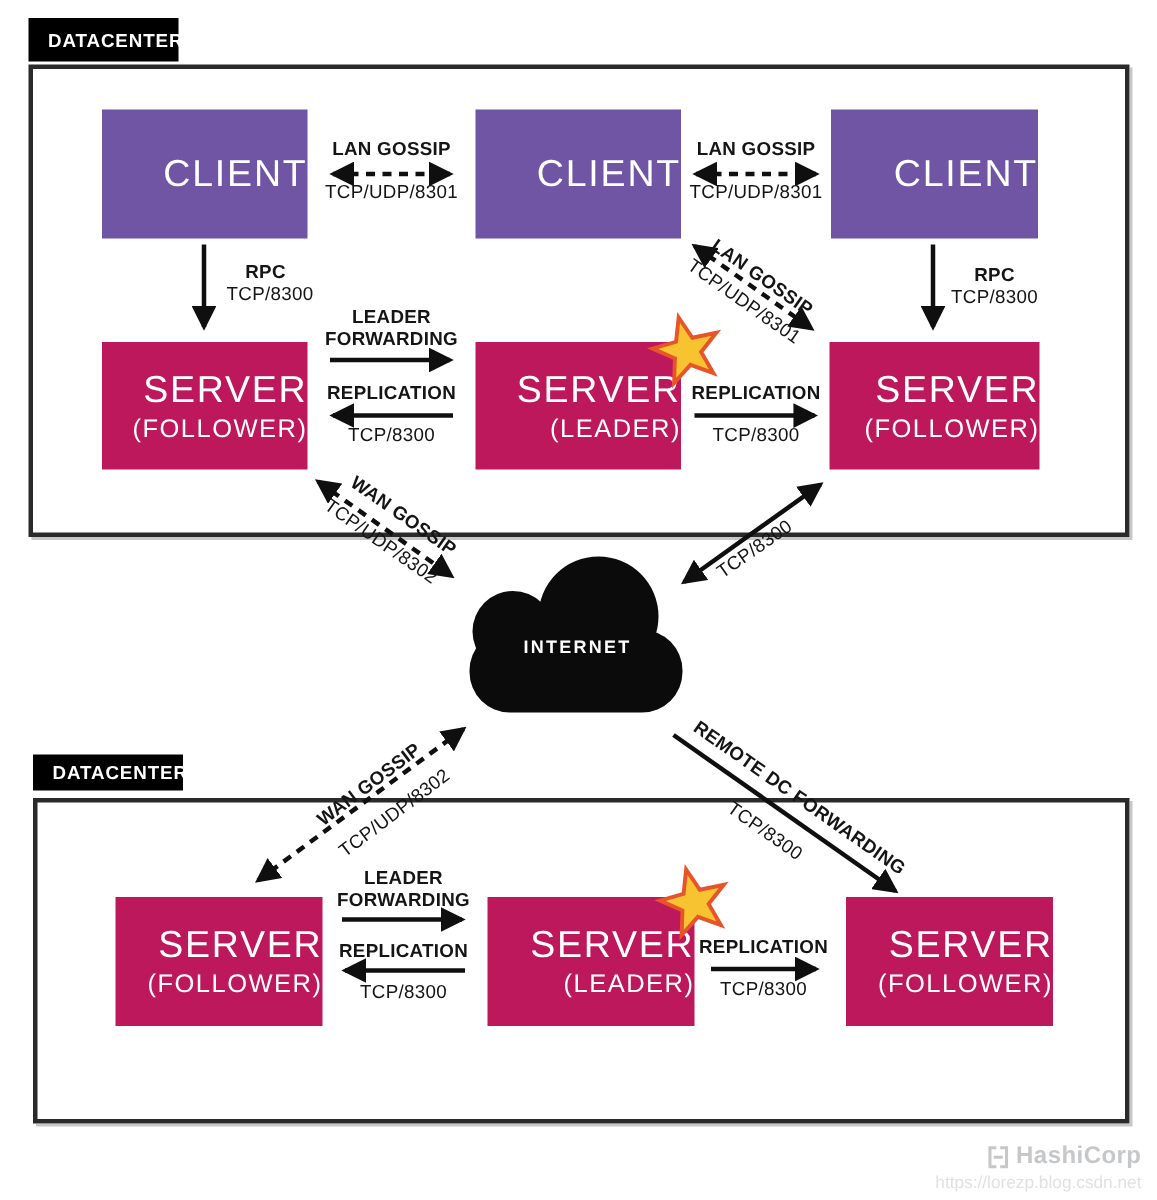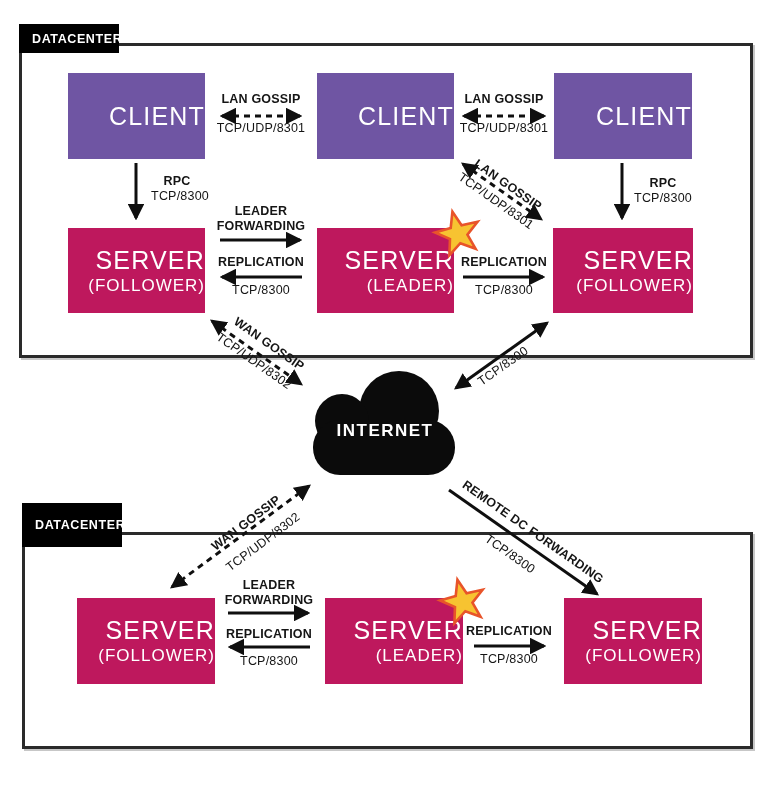--- a/index.html
+++ b/index.html
@@ -18,38 +18,38 @@
   .box .role{font-size:17px;letter-spacing:1px;margin-top:4px;line-height:1;}
   .lbl{position:absolute;transform:translate(-50%,-50%);font-weight:bold;
        font-size:12.5px;white-space:nowrap;letter-spacing:.2px;}
   .port{position:absolute;transform:translate(-50%,-50%);font-weight:400;
         font-size:12.5px;white-space:nowrap;letter-spacing:.2px;}
   .r35{transform:translate(-50%,-50%) rotate(35deg);}
   .rm35{transform:translate(-50%,-50%) rotate(-35deg);}
   .rm37{transform:translate(-50%,-50%) rotate(-37deg);}
   .overlay{position:absolute;left:0;top:0;}
   .internet-lbl{position:absolute;transform:translate(-50%,-50%);color:#fff;
-       font-weight:bold;font-size:17px;letter-spacing:1.5px;white-space:nowrap;}
+       font-weight:bold;font-size:12px;letter-spacing:1.5px;white-space:nowrap;}
   .watermark{position:absolute;right:10px;top:761px;text-align:right;line-height:1.25;}
   .wm-brand{color:#c6c7c9;font-weight:bold;font-size:16px;letter-spacing:.3px;
        display:flex;align-items:center;justify-content:flex-end;gap:3px;}
   .wm-url{color:#e0e1e3;font-size:11.5px;margin-top:1px;}
 </style>
 </head>
 <body>
 
 <div class="stage">
 
   <div class="panel" style="left:19px;top:43px;width:734px;height:315px;"></div>
-  <div class="tab" style="left:19px;top:24px;width:100px;height:29px;">
+  <div class="tab" style="left:19px;top:12px;width:100px;height:29px;">
     <span>DATACENTER 1</span>
   </div>
 
   <div class="panel" style="left:22px;top:532px;width:731px;height:217px;"></div>
-  <div class="tab" style="left:22px;top:503px;width:100px;height:44px;">
+  <div class="tab" style="left:22px;top:503px;width:100px;height:24px;">
     <span>DATACENTER 2</span>
   </div>
 
   <div class="box client" style="left:68px;top:73px;width:137px;height:86px;">
     <span class="title">CLIENT</span>
   </div>
   <div class="box client" style="left:317px;top:73px;width:137px;height:86px;">
     <span class="title">CLIENT</span>
   </div>
   <div class="box client" style="left:554px;top:73px;width:138px;height:86px;">
@@ -157,14 +157,25 @@
   <div class="port r35" style="left:510px;top:554px;">TCP/8300</div>
 
   <div class="lbl" style="left:269px;top:585px;">LEADER</div>
   <div class="lbl" style="left:269px;top:600px;">FORWARDING</div>
   <div class="lbl" style="left:269px;top:634px;">REPLICATION</div>
   <div class="port" style="left:269px;top:661px;">TCP/8300</div>
 
   <div class="lbl" style="left:509px;top:631px;">REPLICATION</div>
   <div class="port" style="left:509px;top:659px;">TCP/8300</div>
 
+  <div class="watermark">
+    <div class="wm-brand">
+      <svg width="17" height="17" viewBox="0 0 20 20" fill="none" stroke="#c6c7c9" stroke-width="2.4">
+        <path d="M8.5 2.5 H3.5 V17.5 H8.5"></path>
+        <path d="M11.5 2.5 H16.5 V17.5 H11.5"></path>
+        <path d="M6.5 10 H13.5"></path>
+      </svg>
+      <span>HashiCorp</span>
+    </div>
+    <div class="wm-url">https://lorezp.blog.csdn.net</div>
+  </div>
 
 </div>
 
 </body></html>

